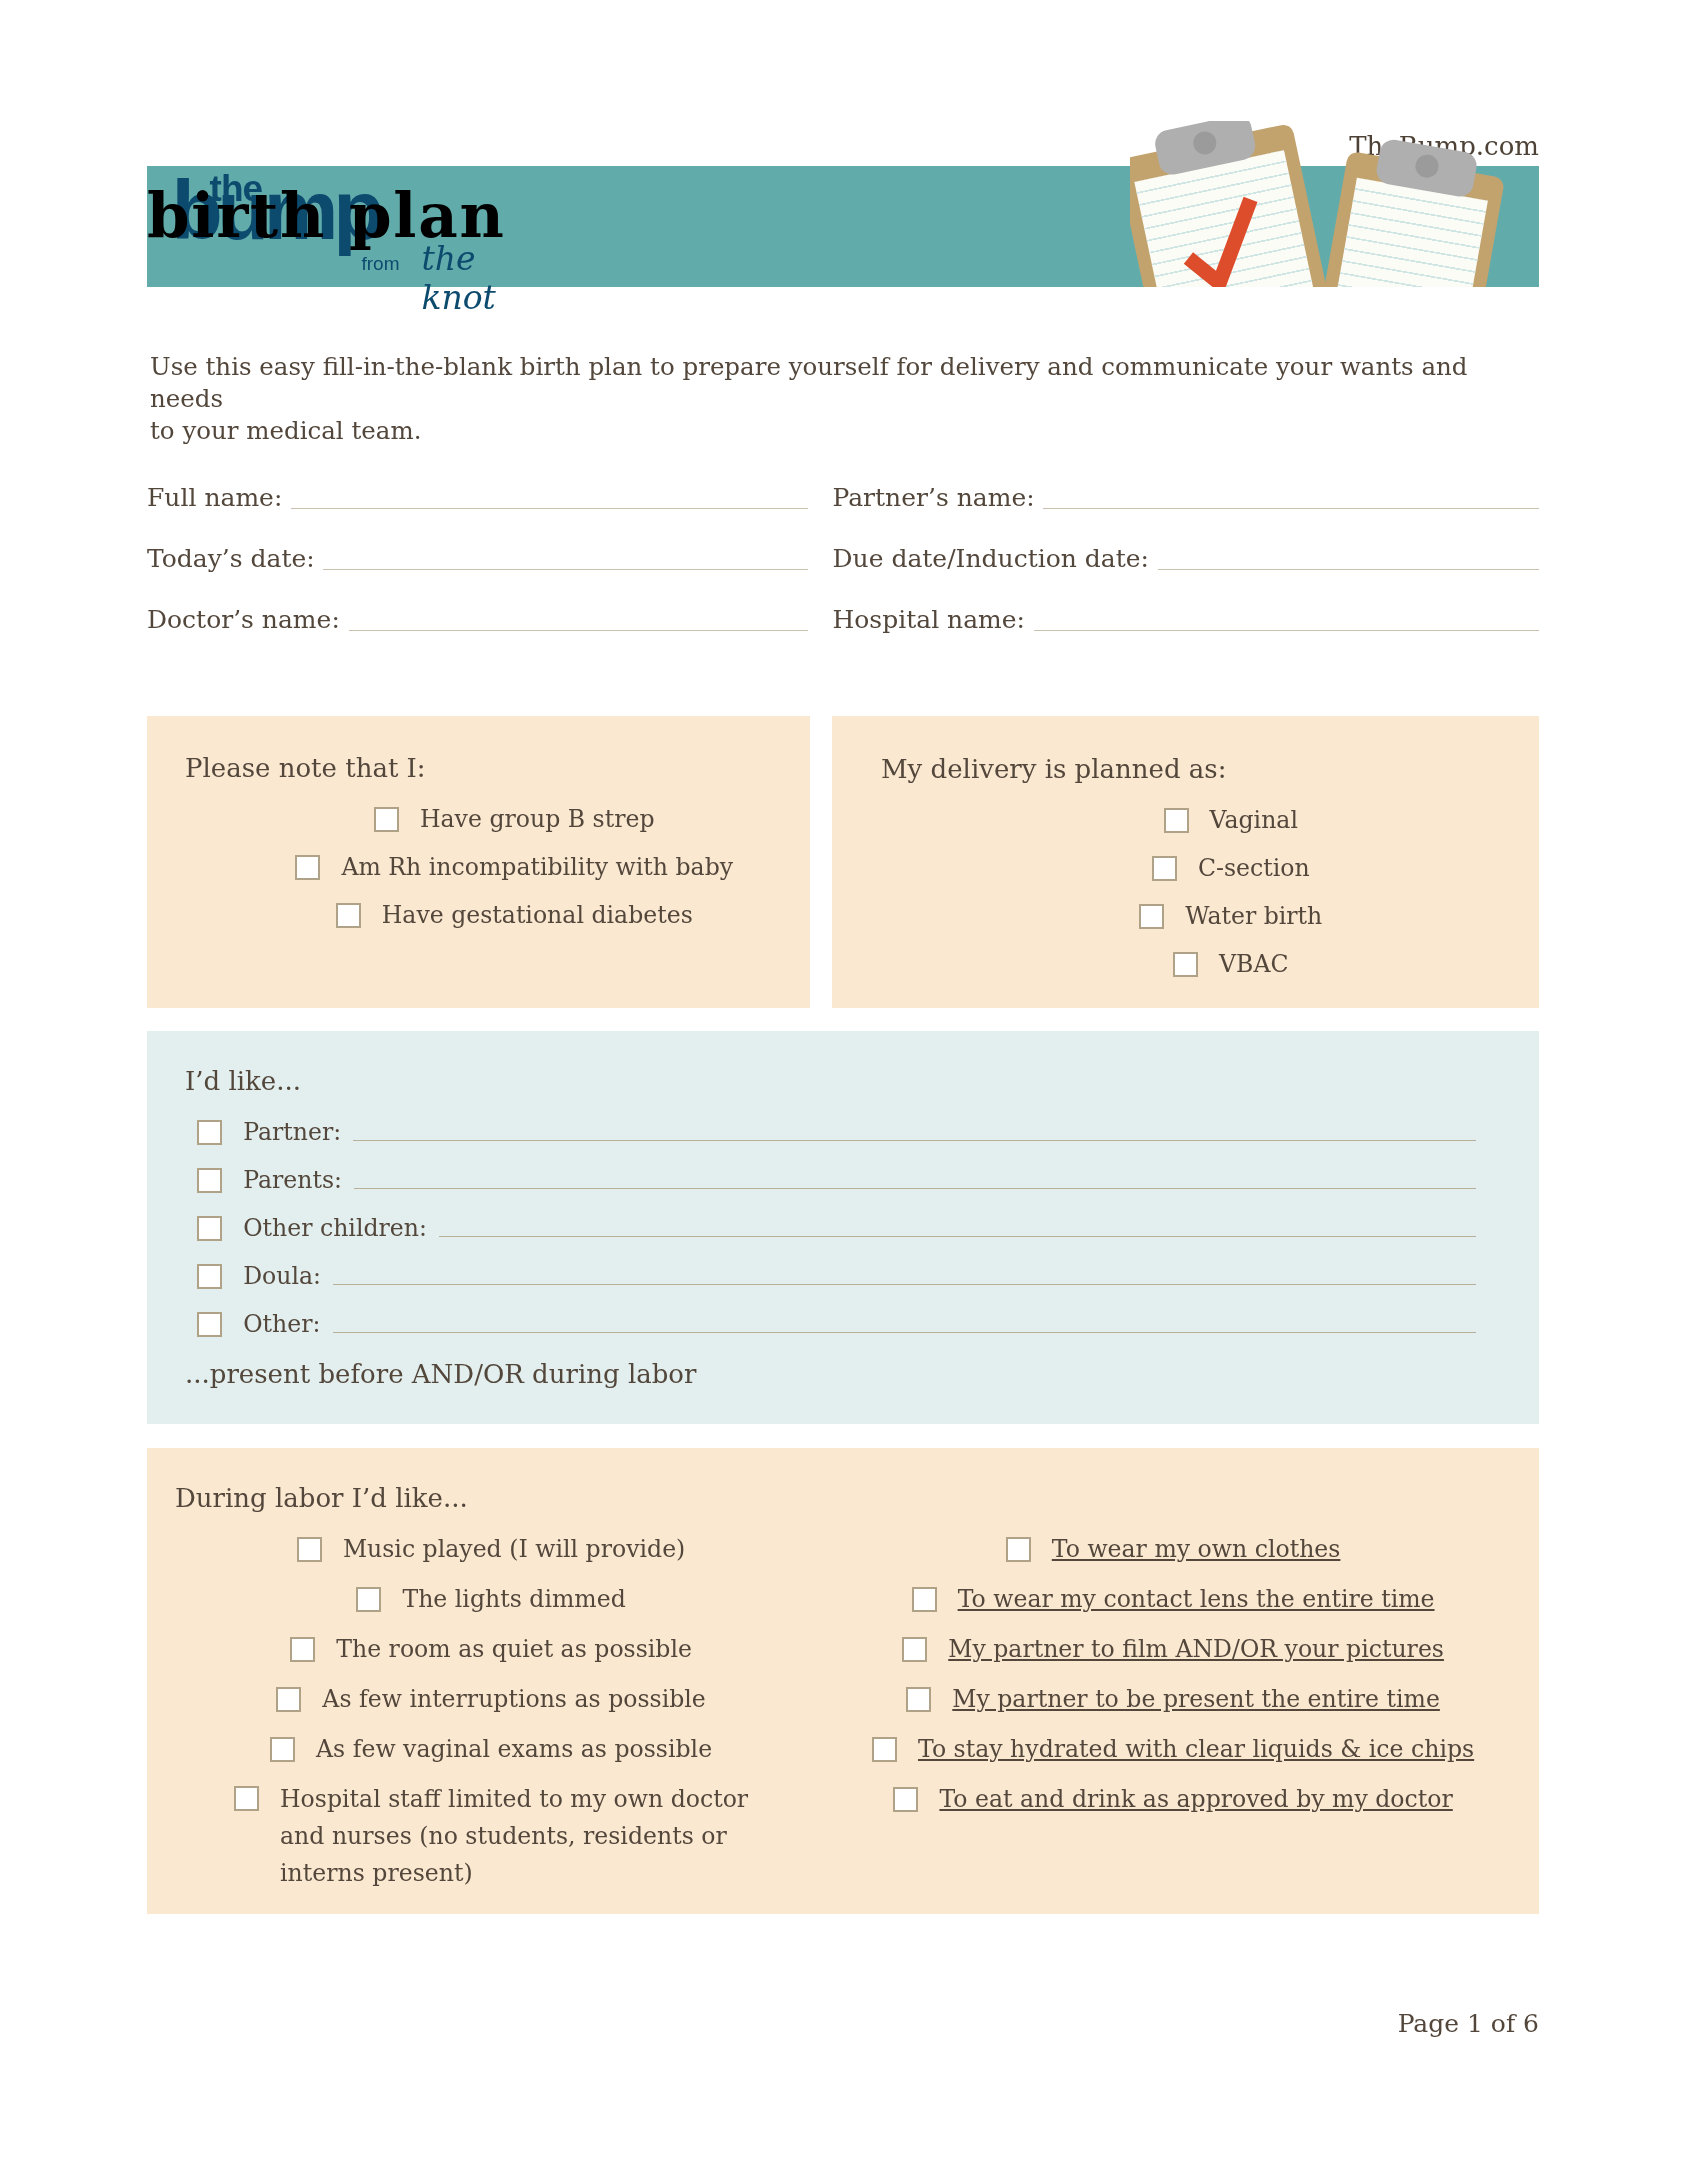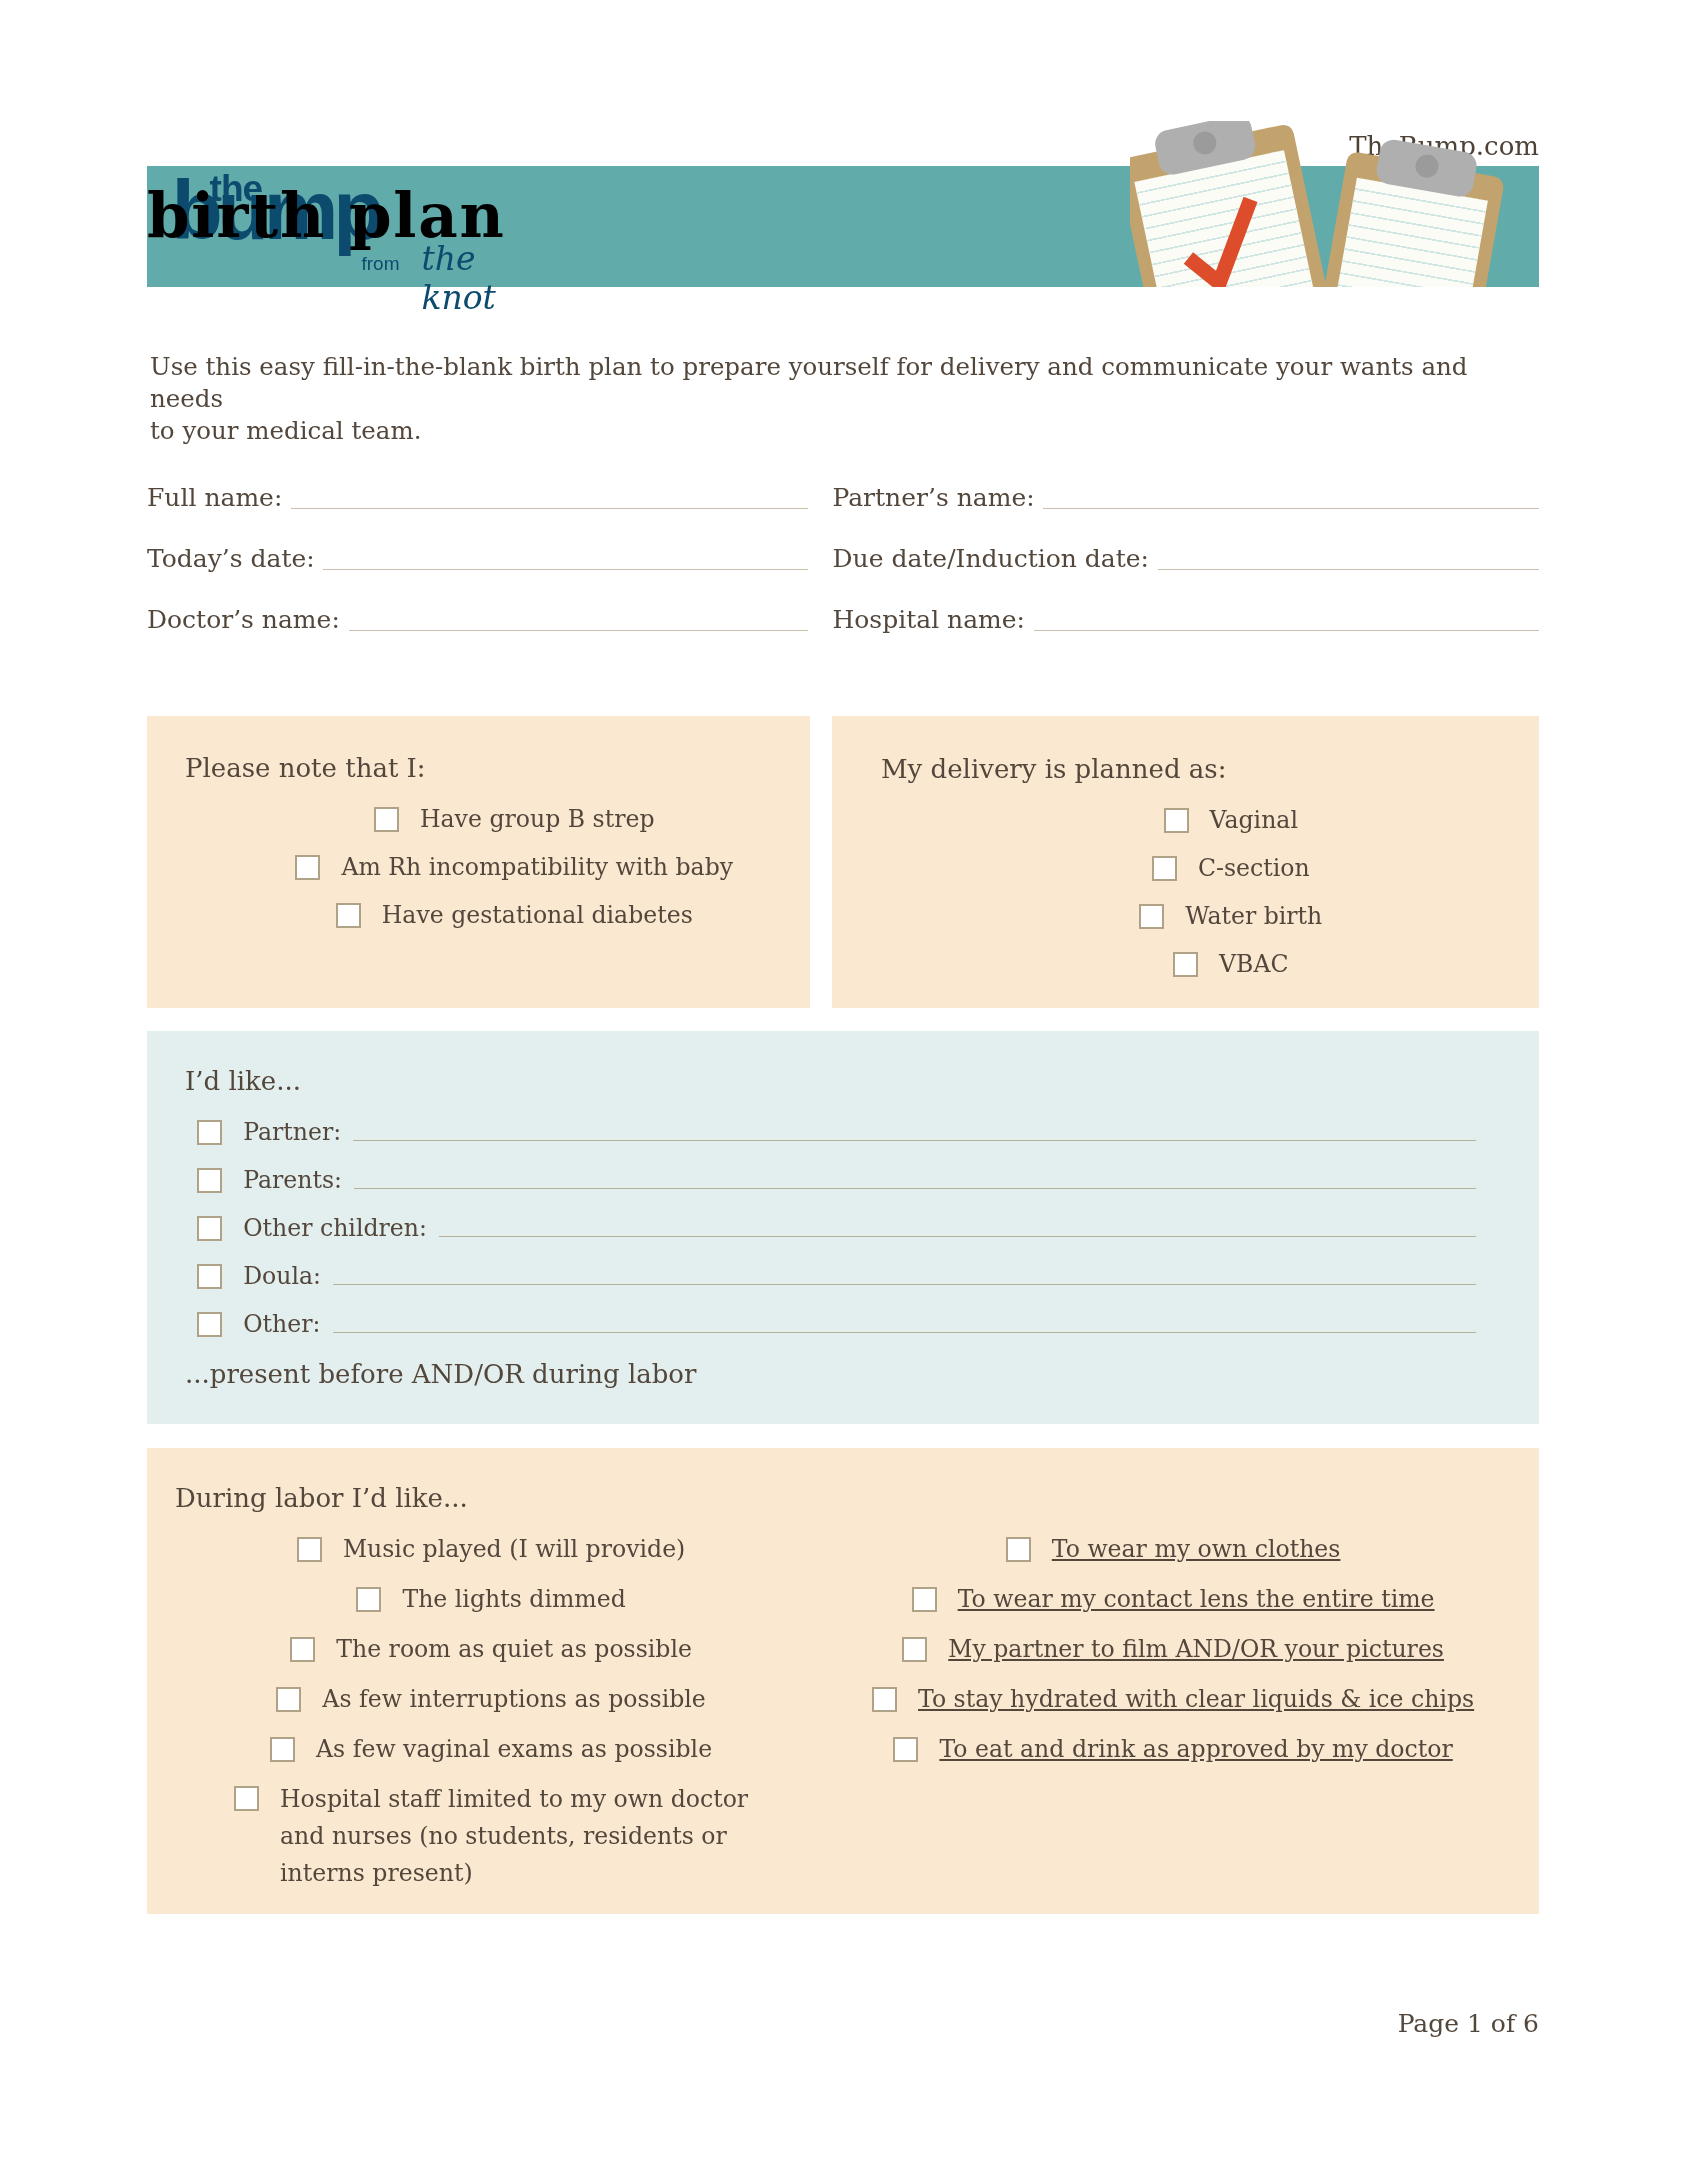--- a/index.html
+++ b/index.html
@@ -259,20 +259,24 @@
         <div class="chk-row">
           <span class="chk"></span>
           <span class="chk-label">To wear my contact lens the entire time</span>
         </div>
         <div class="chk-row">
           <span class="chk"></span>
           <span class="chk-label">My partner to film AND/OR your pictures</span>
         </div>
         <div class="chk-row">
           <span class="chk"></span>
+          <span class="chk-label">My partner to be present the entire time</span>
+        </div>
+        <div class="chk-row">
+          <span class="chk"></span>
           <span class="chk-label">To stay hydrated with clear liquids &amp; ice chips</span>
         </div>
         <div class="chk-row">
           <span class="chk"></span>
           <span class="chk-label">To eat and drink as approved by my doctor</span>
         </div>
       </div>
     </div>
   </div>
 

